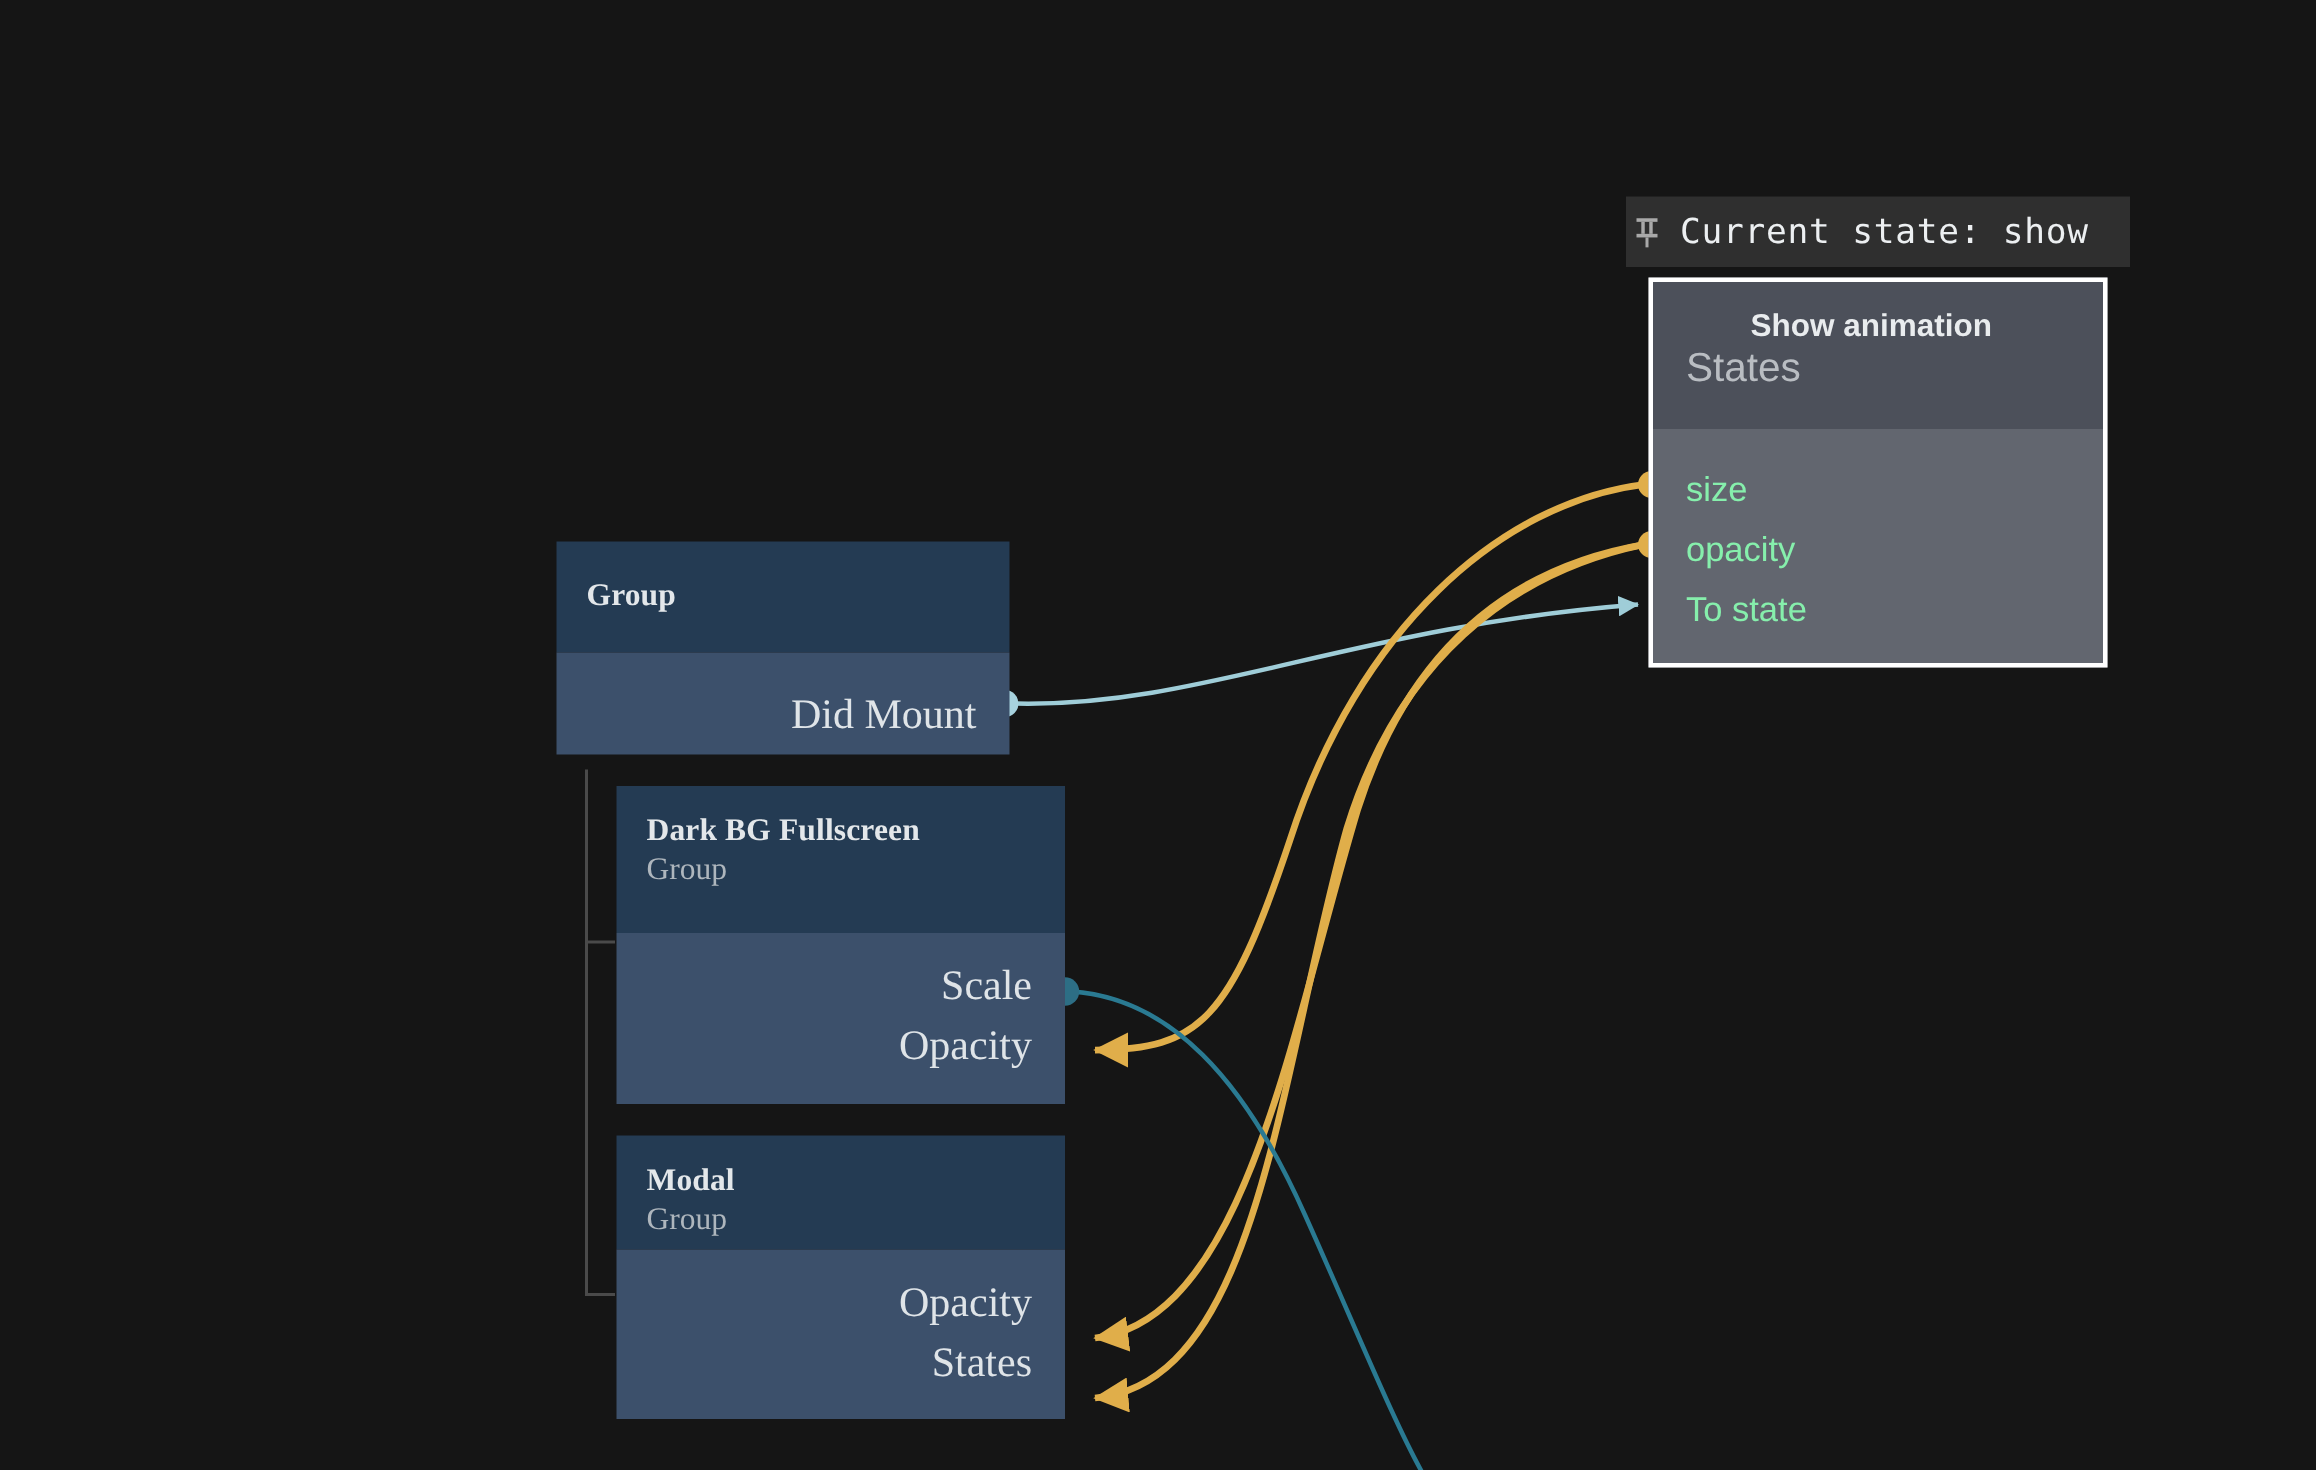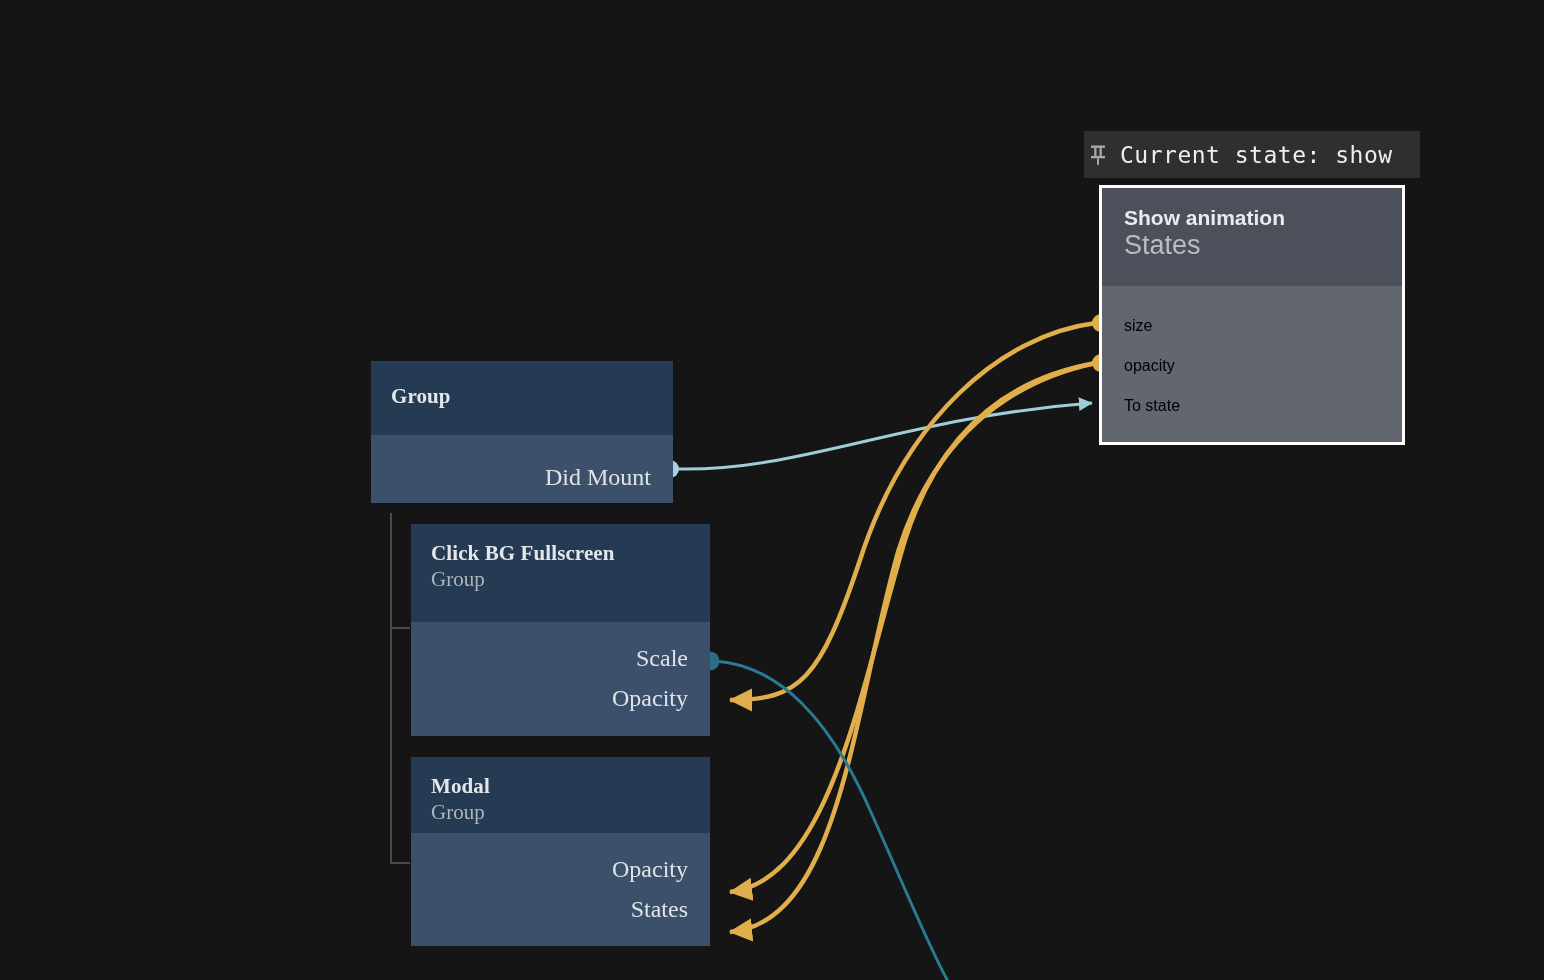--- a/index.html
+++ b/index.html
@@ -60,21 +60,21 @@
   .port-row {
     display: flex;
     align-items: center;
     justify-content: flex-end;
     height: 40px;
     padding-right: 22px;
     box-sizing: border-box;
   }
   .port-label {
     color: #dfe4e8;
-    font-size: 24px;
+    font-size: 28px;
     line-height: 24px;
     white-space: nowrap;
   }
 
   
   #node-group {
     left: 371px;
     top: 361px;
     width: 302px;
   }
@@ -172,41 +172,42 @@
     background: #4c505a;
     height: 98px;
     padding: 16px 0 0 22px;
     box-sizing: border-box;
   }
   #node-state .state-title {
     color: #e9ecee;
     font-size: 21px;
     font-weight: bold;
     line-height: 27px;
+    margin-left: 43px;
   }
   #node-state .state-subtitle {
     color: #b9bdc2;
     font-size: 27px;
     line-height: 28px;
   }
   #node-state .state-body {
     height: 156px;
     padding-top: 20px;
     box-sizing: border-box;
   }
   #node-state .state-port-row {
     display: flex;
     align-items: center;
     height: 40px;
     padding-left: 22px;
     box-sizing: border-box;
   }
   #node-state .state-port-label {
-    color: #000000;
-    font-size: 16px;
+    color: #86efac;
+    font-size: 23px;
     line-height: 24px;
     white-space: nowrap;
   }
 </style>
 </head>
 <body>
 
 <div id="stage">
 
   <svg id="wires" viewBox="0 0 1544 980" width="1544" height="980">
@@ -248,21 +249,21 @@
     </div>
     <div class="node-body">
       <div class="port-row">
         <span class="port-label">Did Mount</span>
       </div>
     </div>
   </div>
 
   <div class="node" id="node-darkbg">
     <div class="node-header">
-      <div class="node-title">Click BG Fullscreen</div>
+      <div class="node-title">Dark BG Fullscreen</div>
       <div class="node-subtitle">Group</div>
     </div>
     <div class="node-body">
       <div class="port-row">
         <span class="port-label">Scale</span>
       </div>
       <div class="port-row">
         <span class="port-label">Opacity</span>
       </div>
     </div>

